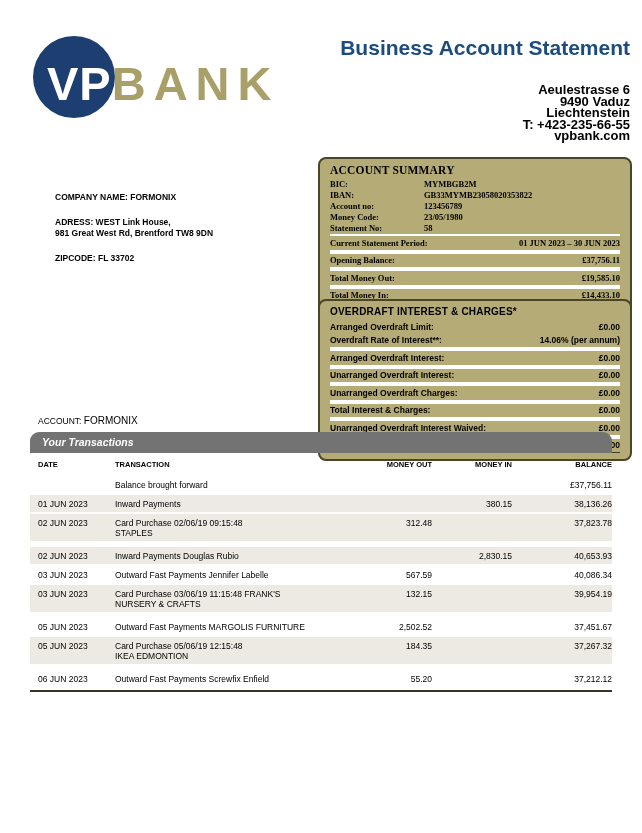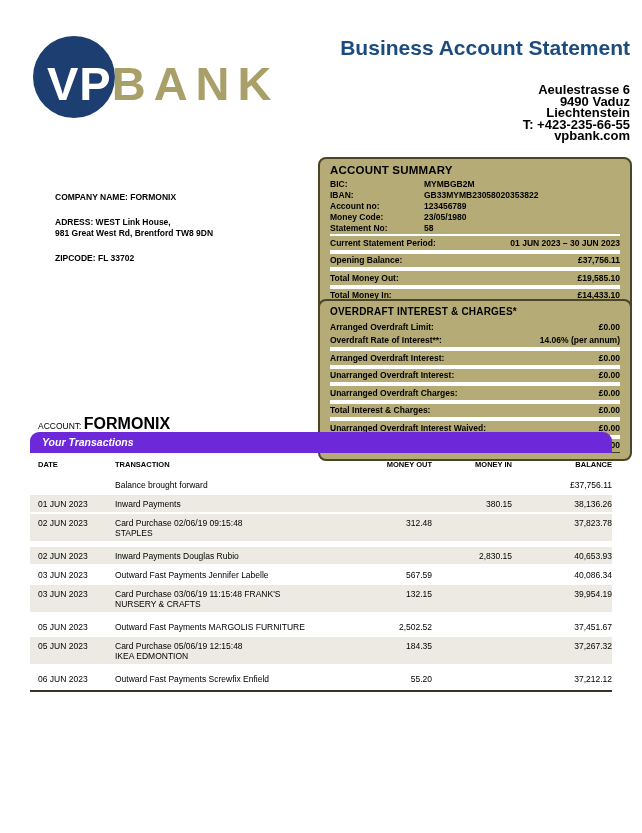--- a/index.html
+++ b/index.html
@@ -17,39 +17,39 @@
   .doc-title{position:absolute;top:36px;right:12px;font-size:21px;font-weight:700;color:#1c4b7d;}
   .addr{position:absolute;top:84px;right:12px;text-align:right;font-size:13px;font-weight:700;line-height:11.5px;}
 
   
   .company{position:absolute;left:55px;top:192px;font-size:8.5px;font-weight:700;line-height:11px;}
   .company .gap{margin-top:14px;}
 
   
   .kbox{position:absolute;left:318px;width:314px;background:#b5ab76;border:2px solid #4a4528;
         border-radius:8px;box-sizing:border-box;padding:4px 10px 6px;}
-  .kbox-1{top:157px;}
+  .kbox-1{top:157px;font-family:Liberation Serif, serif;}
   .kbox-2{top:299px;}
   .kbox h2{margin:1px 0 3px;font-size:11.5px;font-weight:700;letter-spacing:0.2px;}
   .kbox-2 h2{font-size:10px;}
   .f-row{display:flex;font-size:8.5px;font-weight:700;line-height:11px;}
   .f-label{width:94px;}
   .f-value{flex:1;}
   .r-row{display:flex;justify-content:space-between;font-size:8.5px;font-weight:700;
          line-height:10.5px;padding:1.5px 0;border-top:4px solid #ffffff;}
   .r-row.thick{border-top-width:2px;}
   .r-row.plain{border-top:none;}
   .r-row.last{border-bottom:1px solid #403b24;}
 
   
   .account-line{position:absolute;left:38px;top:415px;font-size:8.5px;}
-  .acc-value{font-size:16px;font-weight:700;}
-
-  
-  .tx-bar{position:absolute;left:30px;top:432px;width:582px;height:21px;background:#6d28d9;
+  .acc-value{font-size:10px;font-weight:400;}
+
+  
+  .tx-bar{position:absolute;left:30px;top:432px;width:582px;height:21px;background:#737373;
           border-radius:9px 9px 0 0;color:#fff;font-weight:700;font-style:italic;
           font-size:10.5px;line-height:21px;padding-left:12px;box-sizing:border-box;}
   .tx-table{position:absolute;left:30px;top:457px;width:582px;font-size:8.5px;}
   .tx-hrow{display:flex;font-weight:700;font-size:7.5px;padding:3px 0 7px;}
   .c-date{width:85px;padding-left:8px;box-sizing:border-box;}
   .c-desc{width:215px;}
   .c-out{width:102px;text-align:right;}
   .c-in{width:80px;text-align:right;}
   .c-bal{width:100px;text-align:right;}
   .tx-row{display:flex;padding:3.5px 0;margin-bottom:2px;line-height:10px;}

